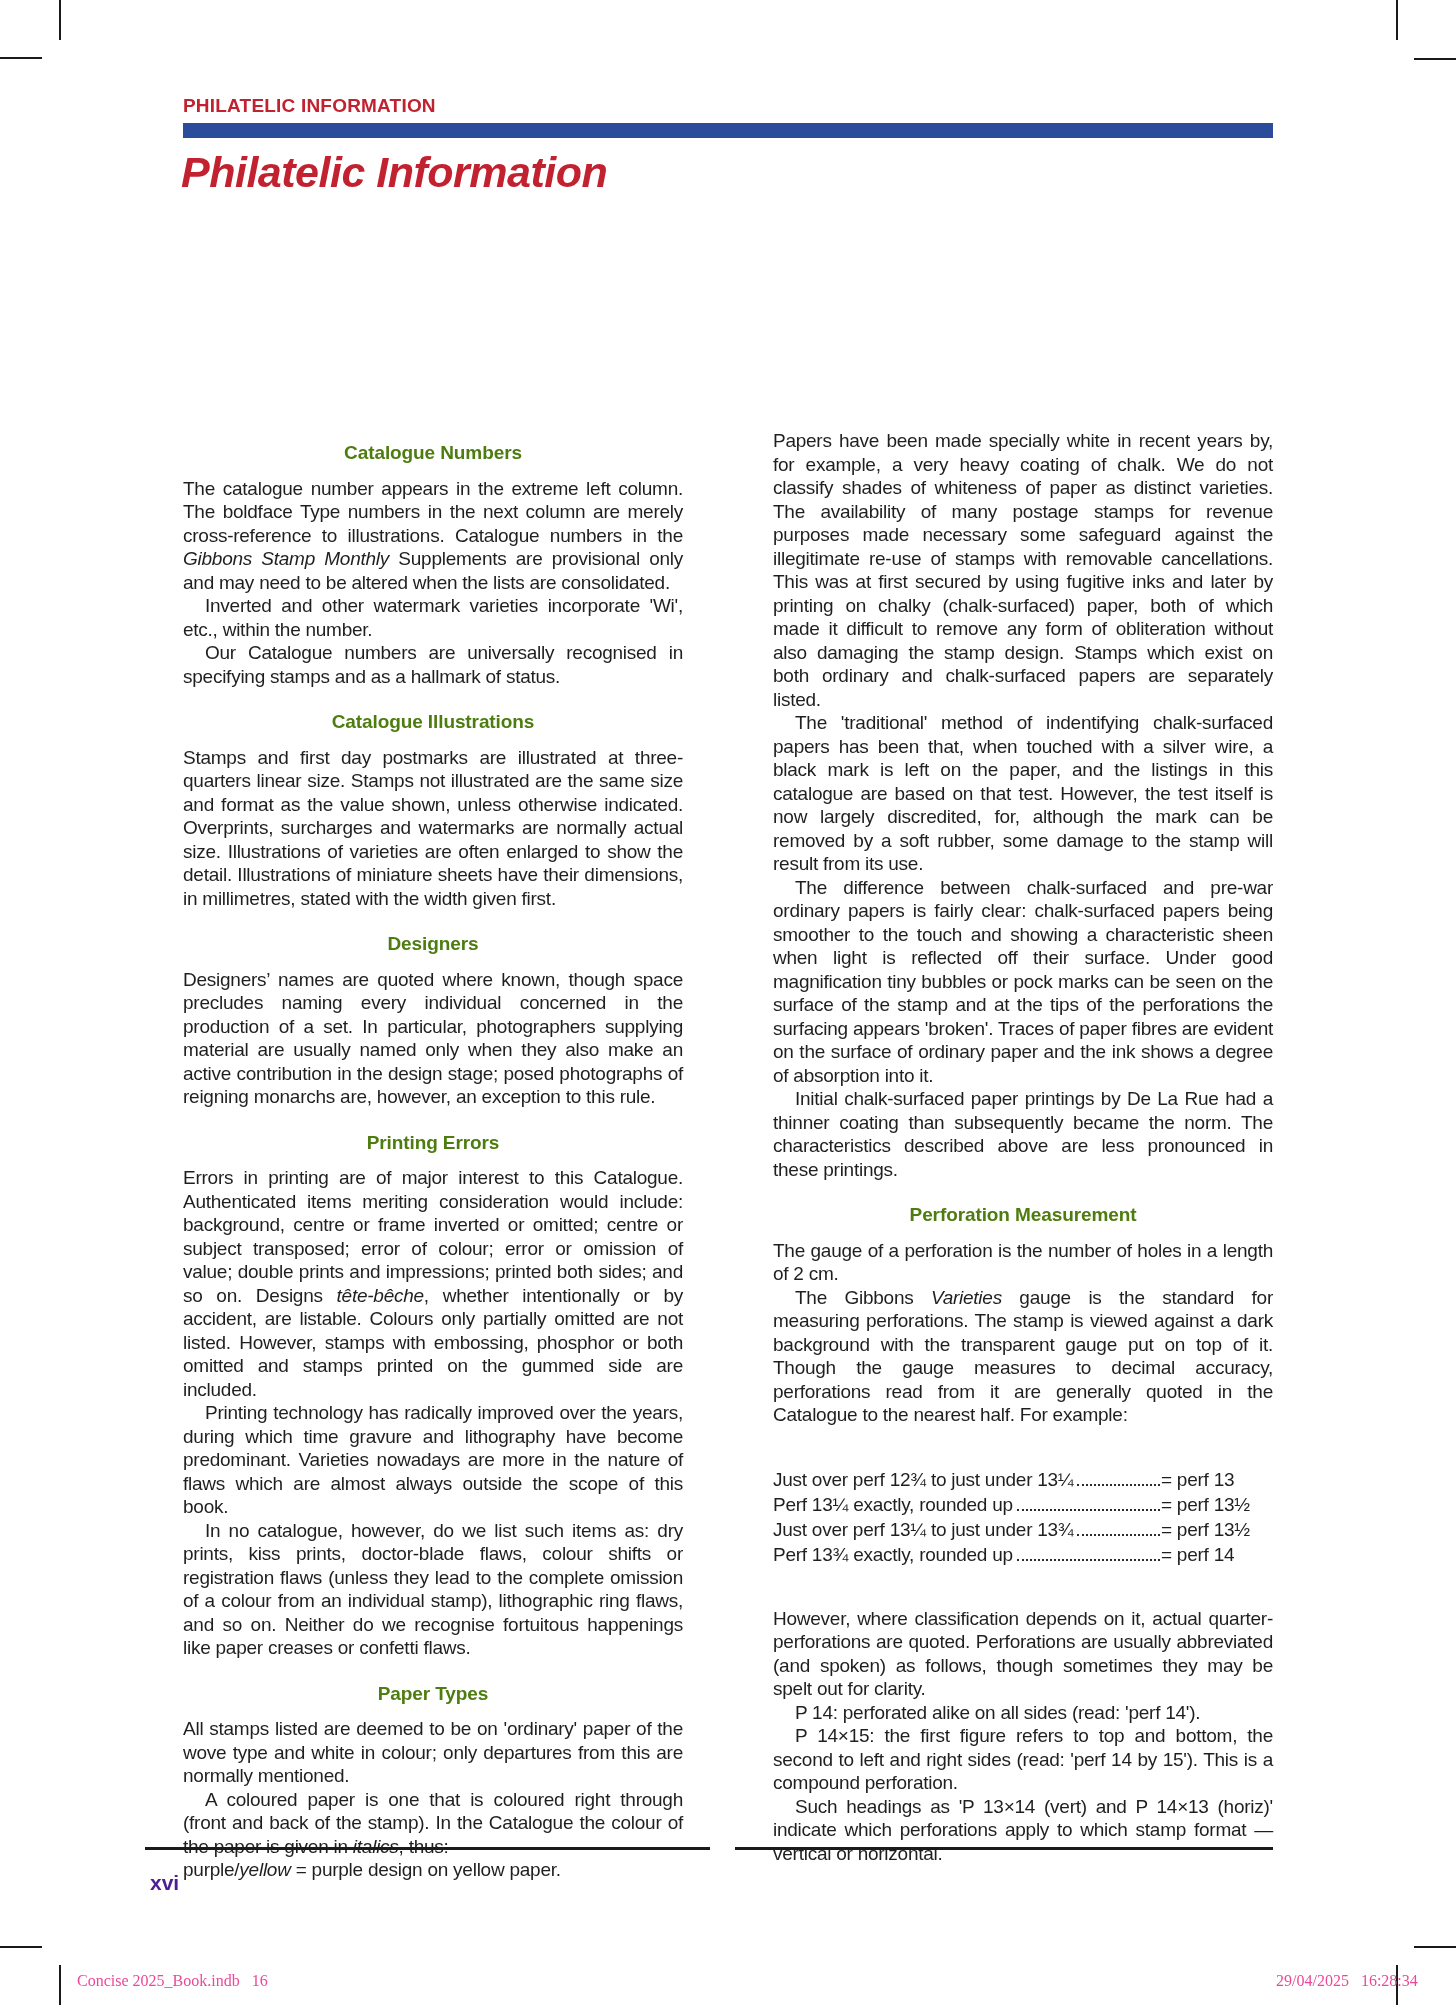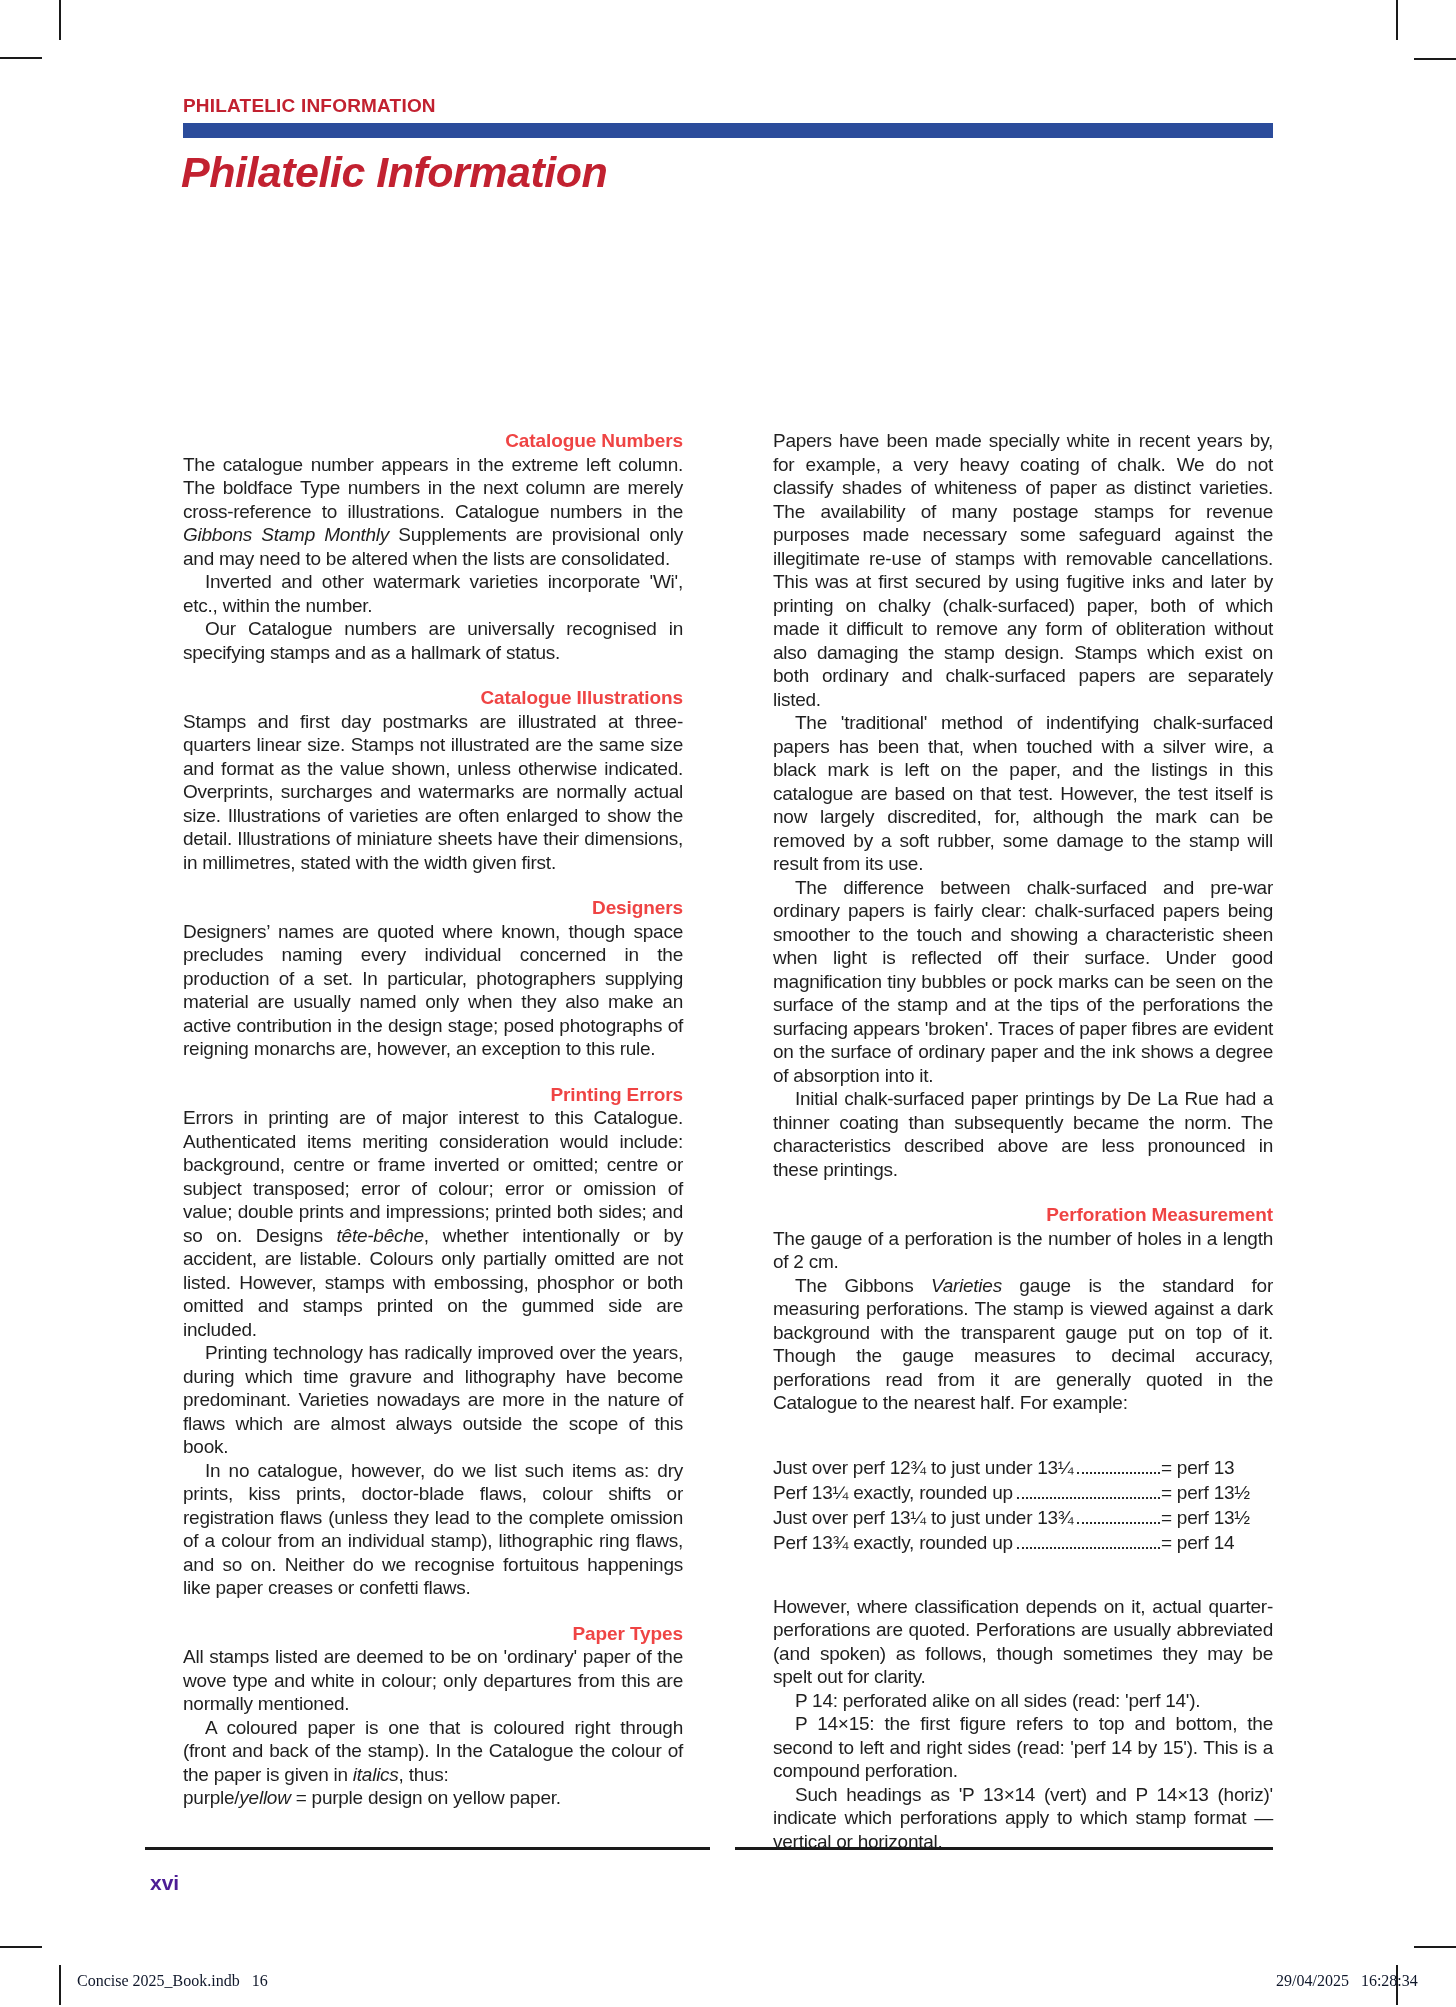--- a/index.html
+++ b/index.html
@@ -26,36 +26,36 @@
     font-size:43px;font-style:italic;font-weight:600;color:#c22130;letter-spacing:-.5px;
   }
 
   .columns{position:absolute;left:183px;top:429px;width:1090px;display:flex;gap:90px;}
   .col{width:500px;font-size:19px;line-height:23.5px;text-align:justify;letter-spacing:-.25px;}
   .col p{margin:0;}
   .col p.ind{text-indent:22px;}
   .sec{margin-top:0;}
   .sec + .sec{margin-top:22px;}
   .sec h3{
-    margin:0;font-size:19px;line-height:23.5px;font-weight:700;color:#ef4444;
-    text-align:right;letter-spacing:-.1px;
+    margin:12px;font-size:19px;line-height:23.5px;font-weight:700;color:#4d7c0f;
+    text-align:center;letter-spacing:-.1px;
   }
 
   .perf-list{margin:40px 0;}
   .perf-row{display:flex;align-items:baseline;line-height:25px;}
   .perf-label{white-space:nowrap;flex:none;}
   .perf-leader{flex:1 1 auto;border-bottom:2px dotted #2a2a2a;margin:0 1px 4px 4px;min-width:12px;}
   .perf-result{flex:none;width:112px;white-space:nowrap;text-align:left;}
 
   .footrule{position:absolute;top:1847px;height:3px;background:#1a1a1a;}
   .footrule.left{left:145px;width:565px;}
   .footrule.right{left:735px;width:538px;}
   .folio{position:absolute;left:150px;top:1871px;font-size:21px;font-weight:700;color:#4c1d95;}
 
-  .slug{position:absolute;top:1972px;font-family:"Liberation Serif", serif;font-size:16px;color:#0f172a;white-space:pre;}
+  .slug{position:absolute;top:1972px;font-family:"Liberation Serif", serif;font-size:16px;color:#ec4899;white-space:pre;}
   .slug.left{left:77px;}
   .slug.right{left:1276px;}
 </style>
 </head>
 <body>
 
 <div class="sheet">
 
   <div class="crop v tl-v"></div>
   <div class="crop h tl-h"></div>

